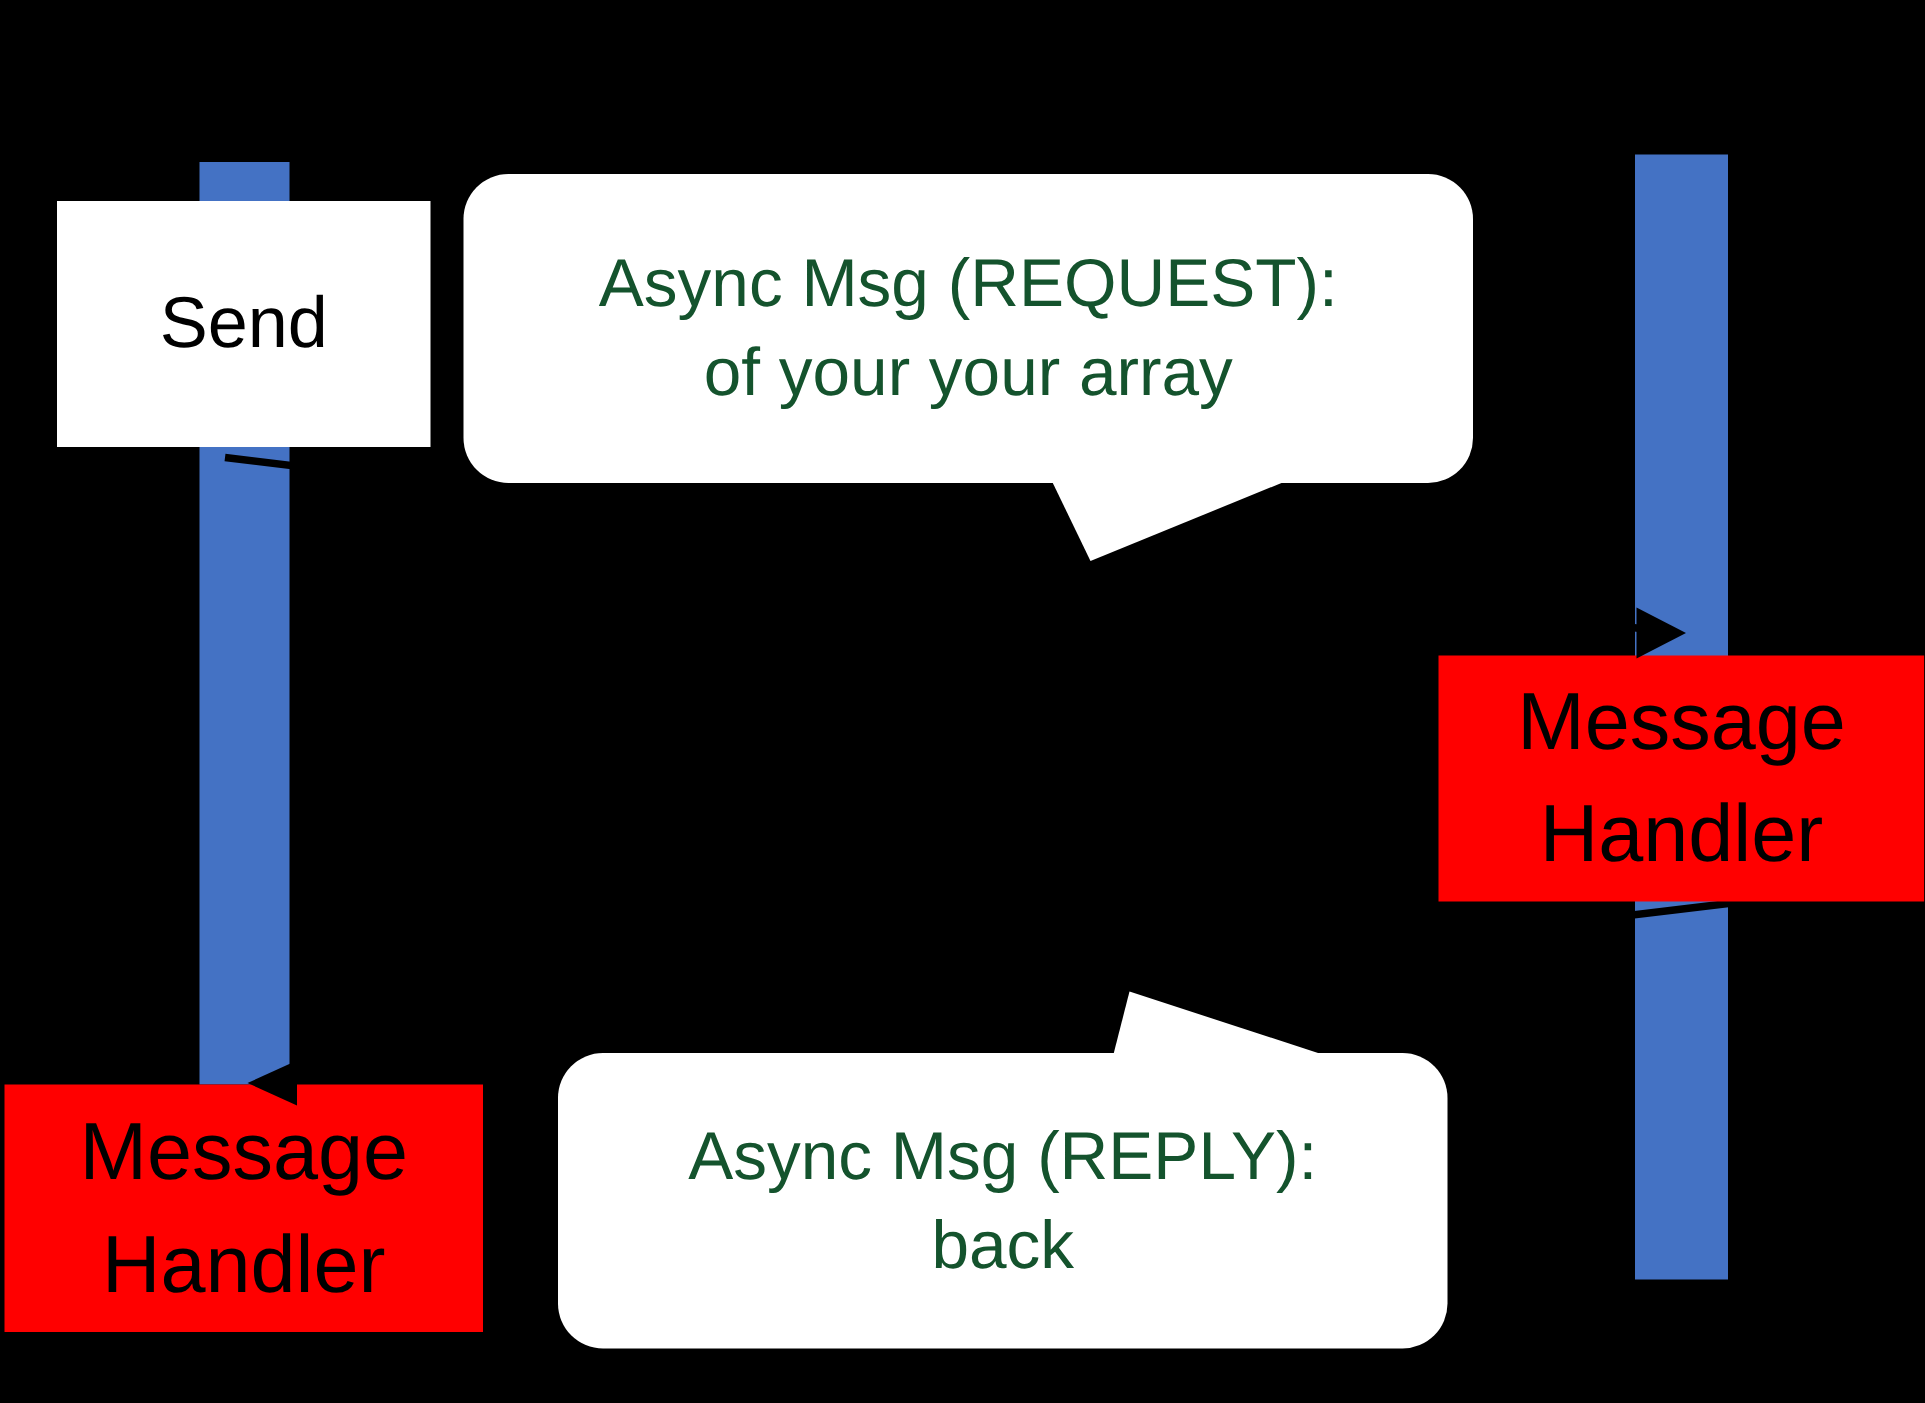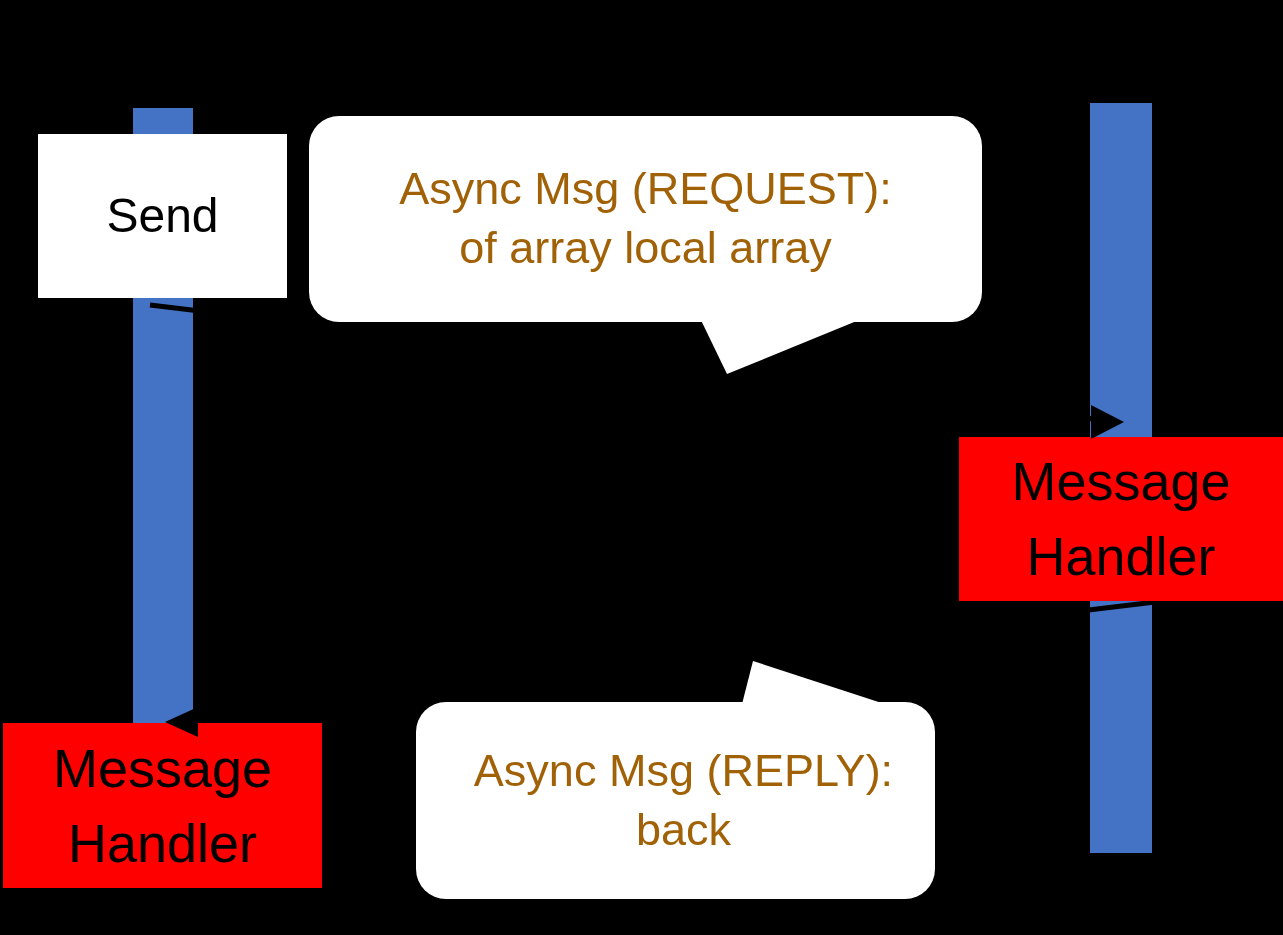--- a/index.html
+++ b/index.html
@@ -50,26 +50,26 @@
   
   .callout {
     position: absolute;
     z-index: 5;
     border-radius: 30px;
     display: flex;
     flex-direction: column;
     align-items: center;
     justify-content: center;
     text-align: center;
-    color: #a16207;
+    color: #14532d;
     font-size: 45px;
     line-height: 1.31;
   }
   .callout.request { left: 309px; top: 116px; width: 673px; height: 206px; }
-  .callout.reply   { left: 416px; top: 702px; width: 503px; height: 197px; padding-left: 16px; }
+  .callout.reply   { left: 372px; top: 702px; width: 593px; height: 197px; }
 </style>
 </head>
 <body>
 
 <div class="canvas">
 
   <div class="timeline left" style="background-color: rgb(68, 114, 196);"></div>
   <div class="timeline right" style="background-color: rgb(68, 114, 196);"></div>
 
   <svg class="layer base-layer">
@@ -93,21 +93,21 @@
 
   <svg class="layer top-layer">
     <polygon points="1124,422 1091,405 1091,439" fill="#000000"></polygon>
     <polygon points="165,722 198,707 198,737" fill="#000000"></polygon>
     <polygon points="698,314 727,374 864,318" fill="#FFFFFF"></polygon>
     <polygon points="741,708 753,661 897,708" fill="#FFFFFF"></polygon>
   </svg>
 
   <div class="callout request" style="background-color: rgb(255, 255, 255);">
     <div>Async Msg (REQUEST):</div>
-    <div>of array local array</div>
+    <div>of your your array</div>
   </div>
 
   <div class="callout reply" style="background-color: rgb(255, 255, 255);">
     <div>Async Msg (REPLY):</div>
     <div>back</div>
   </div>
 
 </div>
 
 </body></html>

